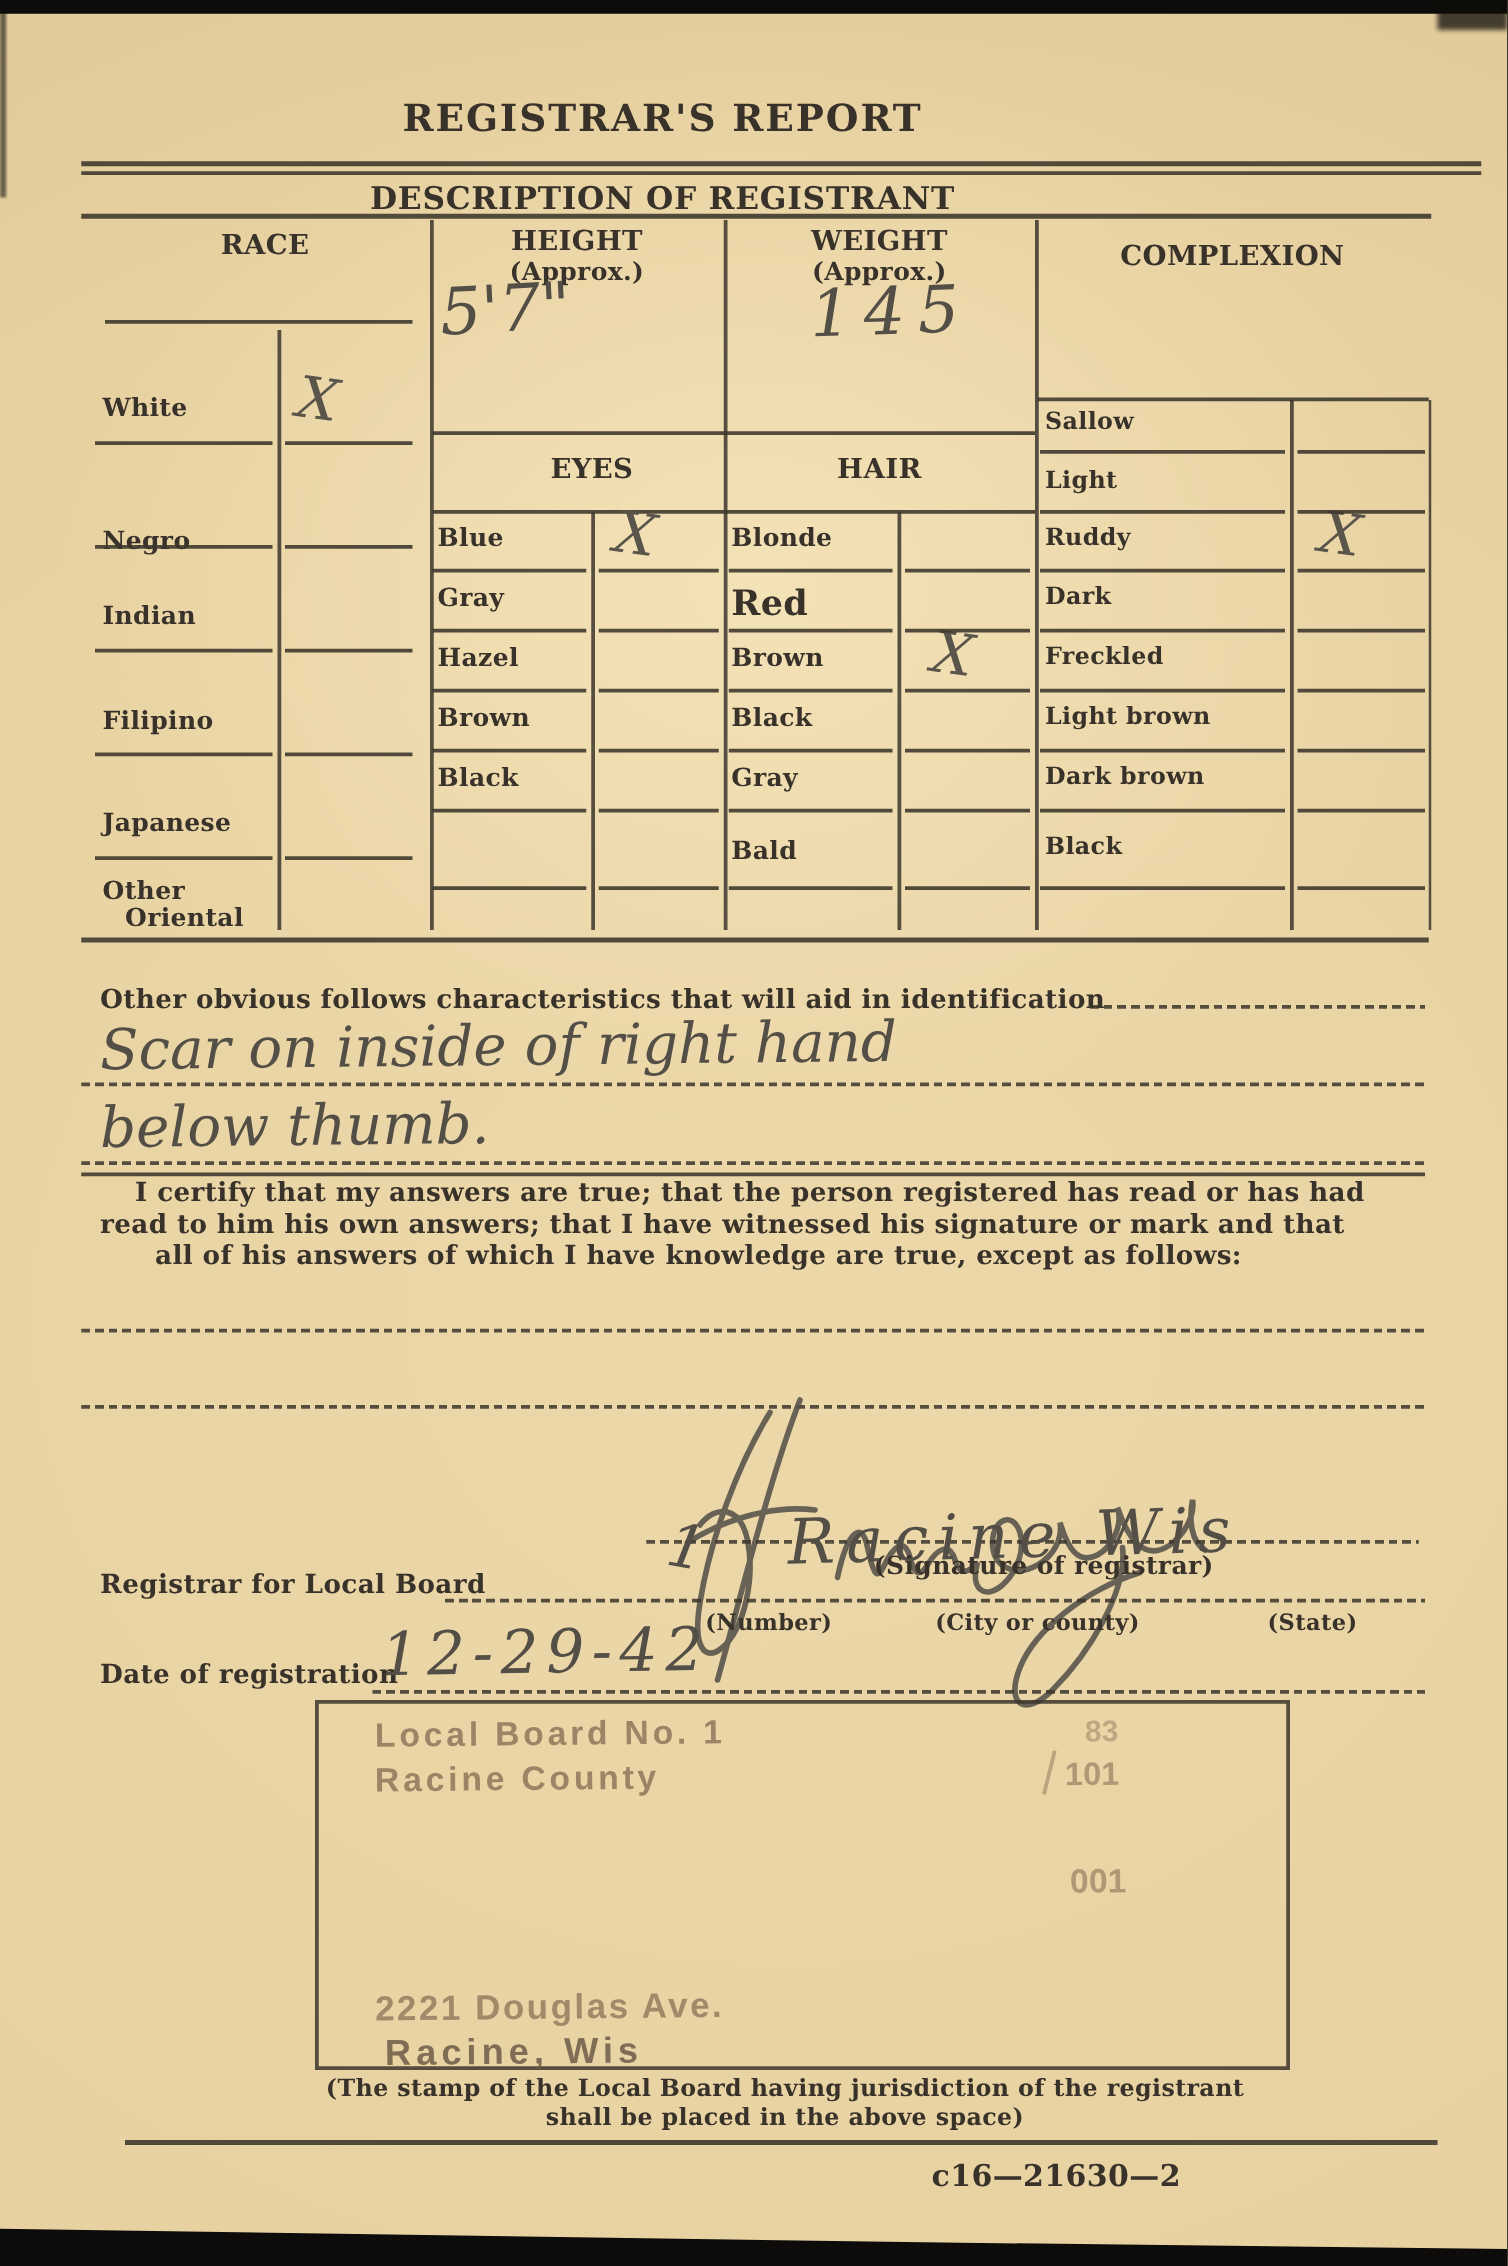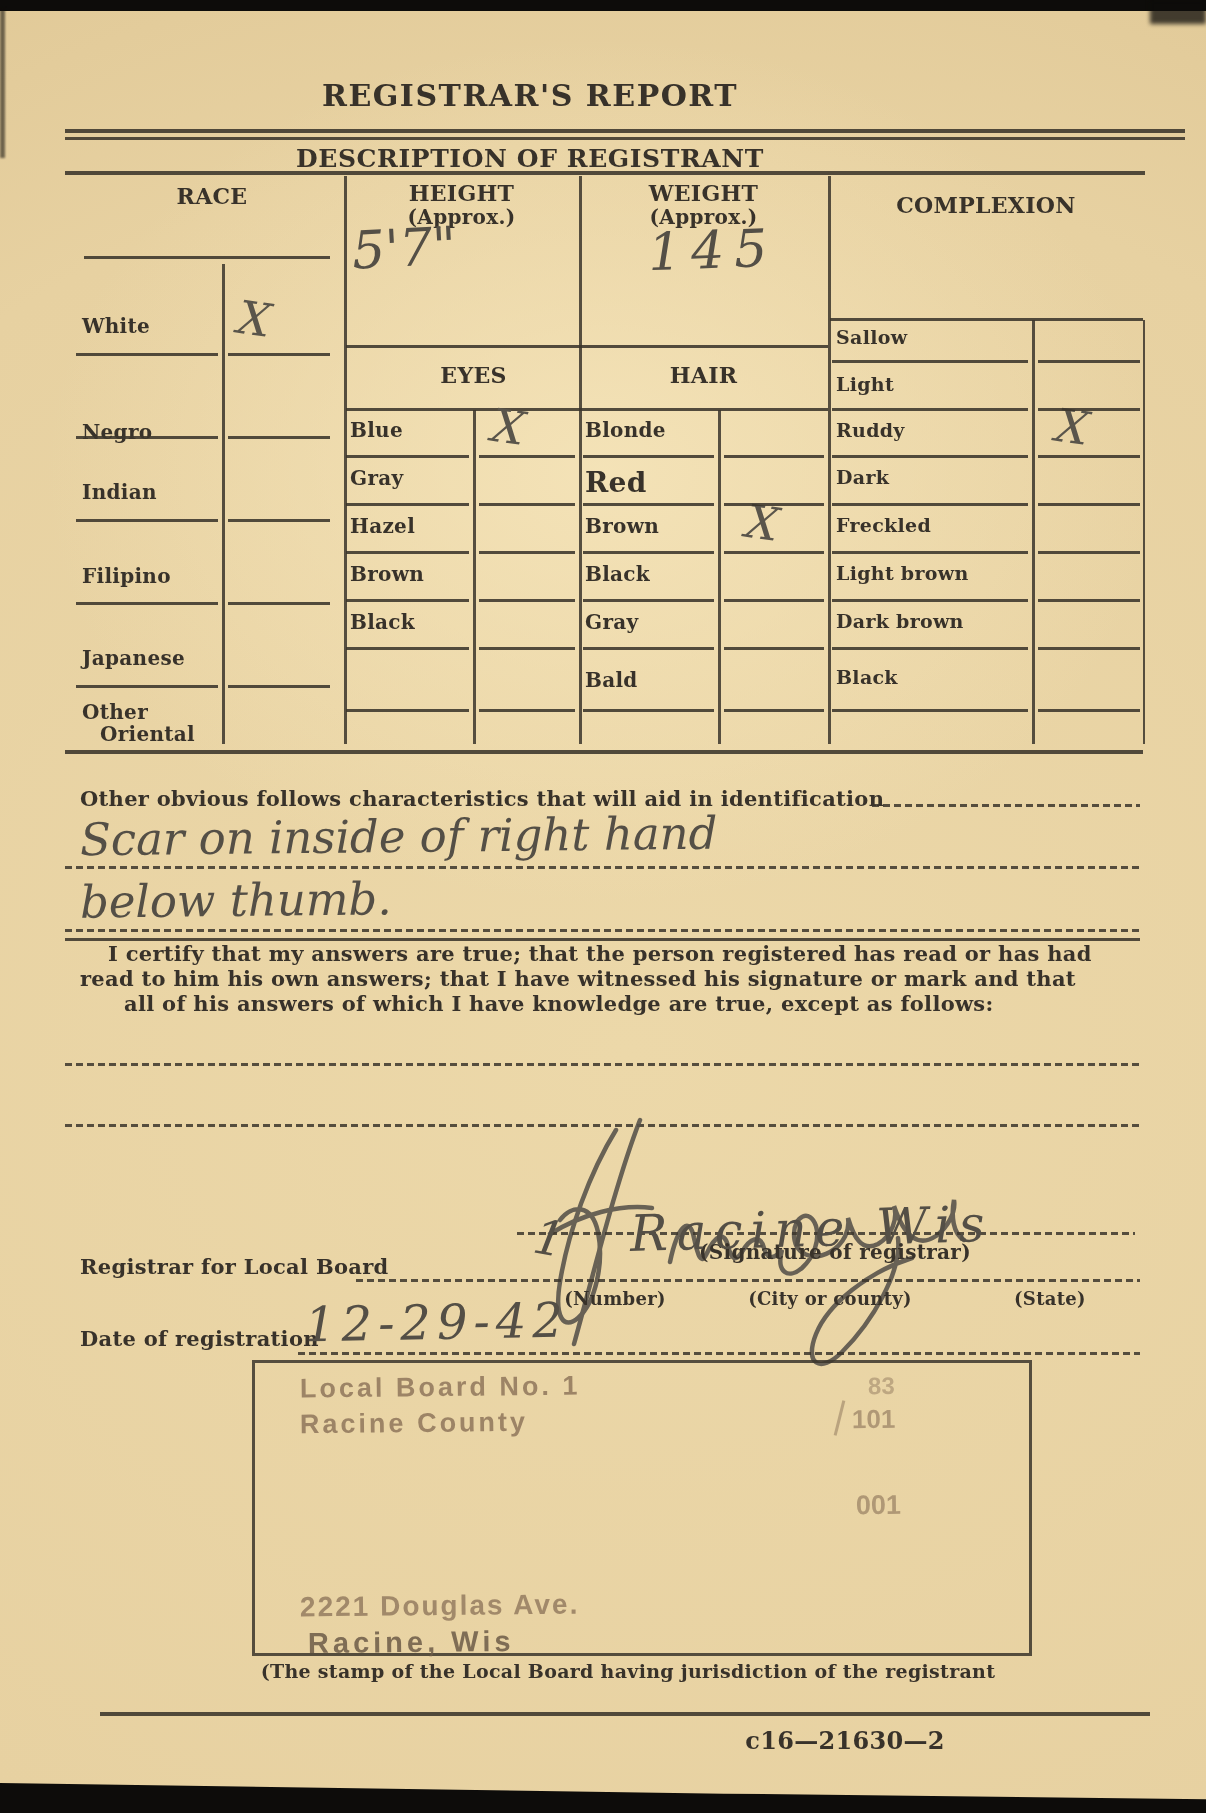--- a/index.html
+++ b/index.html
@@ -195,20 +195,21 @@
   <div class="stamp" style="left:300px;top:1372px;font-size:27px;letter-spacing:3px;opacity:.8;">Local Board No. 1</div>
   <div class="stamp" style="left:300px;top:1408px;font-size:27px;letter-spacing:3px;opacity:.8;">Racine County</div>
   <div class="stamp" style="left:868px;top:1372px;font-size:24px;opacity:.45;">83</div>
   <div style="position:absolute;left:838px;top:1400px;width:3px;height:36px;background:#8a7157;opacity:.5;transform:rotate(14deg);"></div>
   <div class="stamp" style="left:852px;top:1404px;font-size:26px;opacity:.6;">101</div>
   <div class="stamp" style="left:856px;top:1490px;font-size:27px;opacity:.6;">001</div>
   <div class="stamp" style="left:300px;top:1590px;font-size:28px;letter-spacing:2px;opacity:.75;">2221 Douglas Ave.</div>
   <div class="stamp" style="left:308px;top:1626px;font-size:29px;letter-spacing:4px;opacity:.85;color:#6d5c48;">Racine, Wis</div>
 
   <div class="lbl ctr" style="left:128px;width:1000px;top:1660px;font-size:19px;">(The stamp of the Local Board having jurisdiction of the registrant</div>
+  <div class="lbl ctr" style="left:128px;width:1000px;top:1683px;font-size:19px;">shall be placed in the above space)</div>
 
   <div class="hl hl4" style="left:100px;width:1050px;top:1712px;"></div>
   <div class="lbl ctr" style="left:740px;width:210px;top:1726px;font-size:24px;">c16—21630—2</div>
 
   <div class="edge" style="left:0;top:0;width:1206px;height:11px;"></div>
   <div class="edge" style="left:1150px;top:0;width:56px;height:24px;opacity:.75;filter:blur(2px);"></div>
   <div class="edge" style="left:0;top:8px;width:5px;height:150px;opacity:.55;filter:blur(1px);"></div>
   <div class="edge" style="left:0;top:1770px;width:1206px;height:43px;clip-path:polygon(0 30%,60% 55%,100% 68%,100% 100%,0 100%);"></div>
 
 </div>

